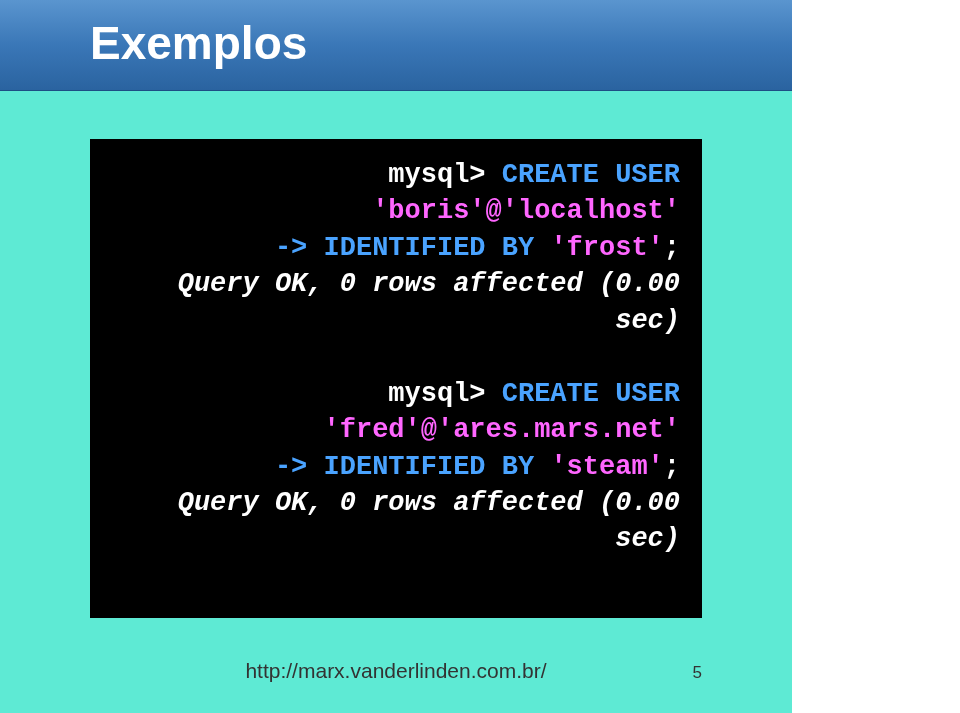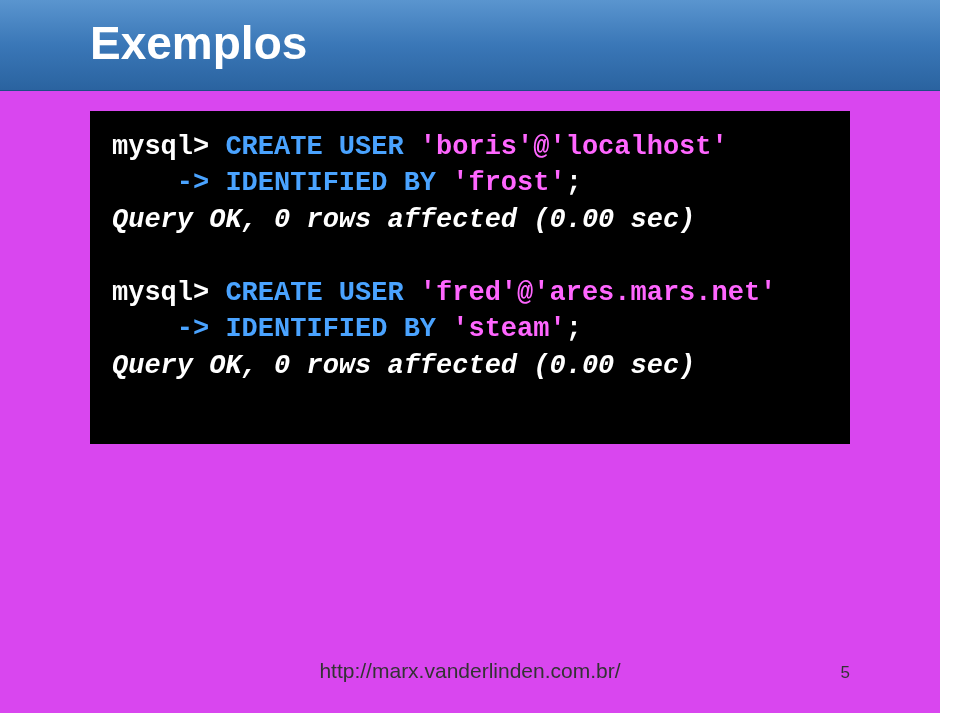--- a/index.html
+++ b/index.html
@@ -5,50 +5,51 @@
   html, body {
     margin: 0;
     padding: 0;
     width: 960px;
     height: 713px;
     background: #fff;
     font-family: Arial, Helvetica, sans-serif;
     overflow: hidden;
   }
   .slide {
-    width: 940px;
+    width: 792px;
     height: 713px;
     position: relative;
-    background: #d946ef;
+    background: #5eead4;
     box-sizing: border-box;
   }
   .header {
     width: 100%;
     padding: 16px 90px 20px 90px;
     box-sizing: border-box;
     background: linear-gradient(to bottom, #5a95cf 0%, #3a77b7 50%, #2a63a0 100%);
     border-bottom: 1px solid #1d4e85;
   }
   .title {
     font-size: 46px;
     font-weight: bold;
     color: #fff;
     margin: 0;
   }
   .code-block {
-    margin: 20px 90px 0 90px;
+    margin: 48px 90px 0 90px;
     background: #000;
     color: #fff;
     font-family: "Courier New", Courier, monospace;
     font-size: 27px;
     font-weight: bold;
     line-height: 1.35;
     padding: 18px 22px 60px 22px;
     box-sizing: border-box;
     white-space: pre-wrap;
+    text-align: right;
   }
   .k-keyword   { color: #4aa3ff; }  
   .k-prompt    { color: #ffffff; }
   .k-continue  { color: #4aa3ff; }  
   .k-string    { color: #ff66ff; }  
   .k-result    { color: #ffffff; font-style: italic; }
   .footer {
     position: absolute;
     bottom: 30px;
     left: 0;

